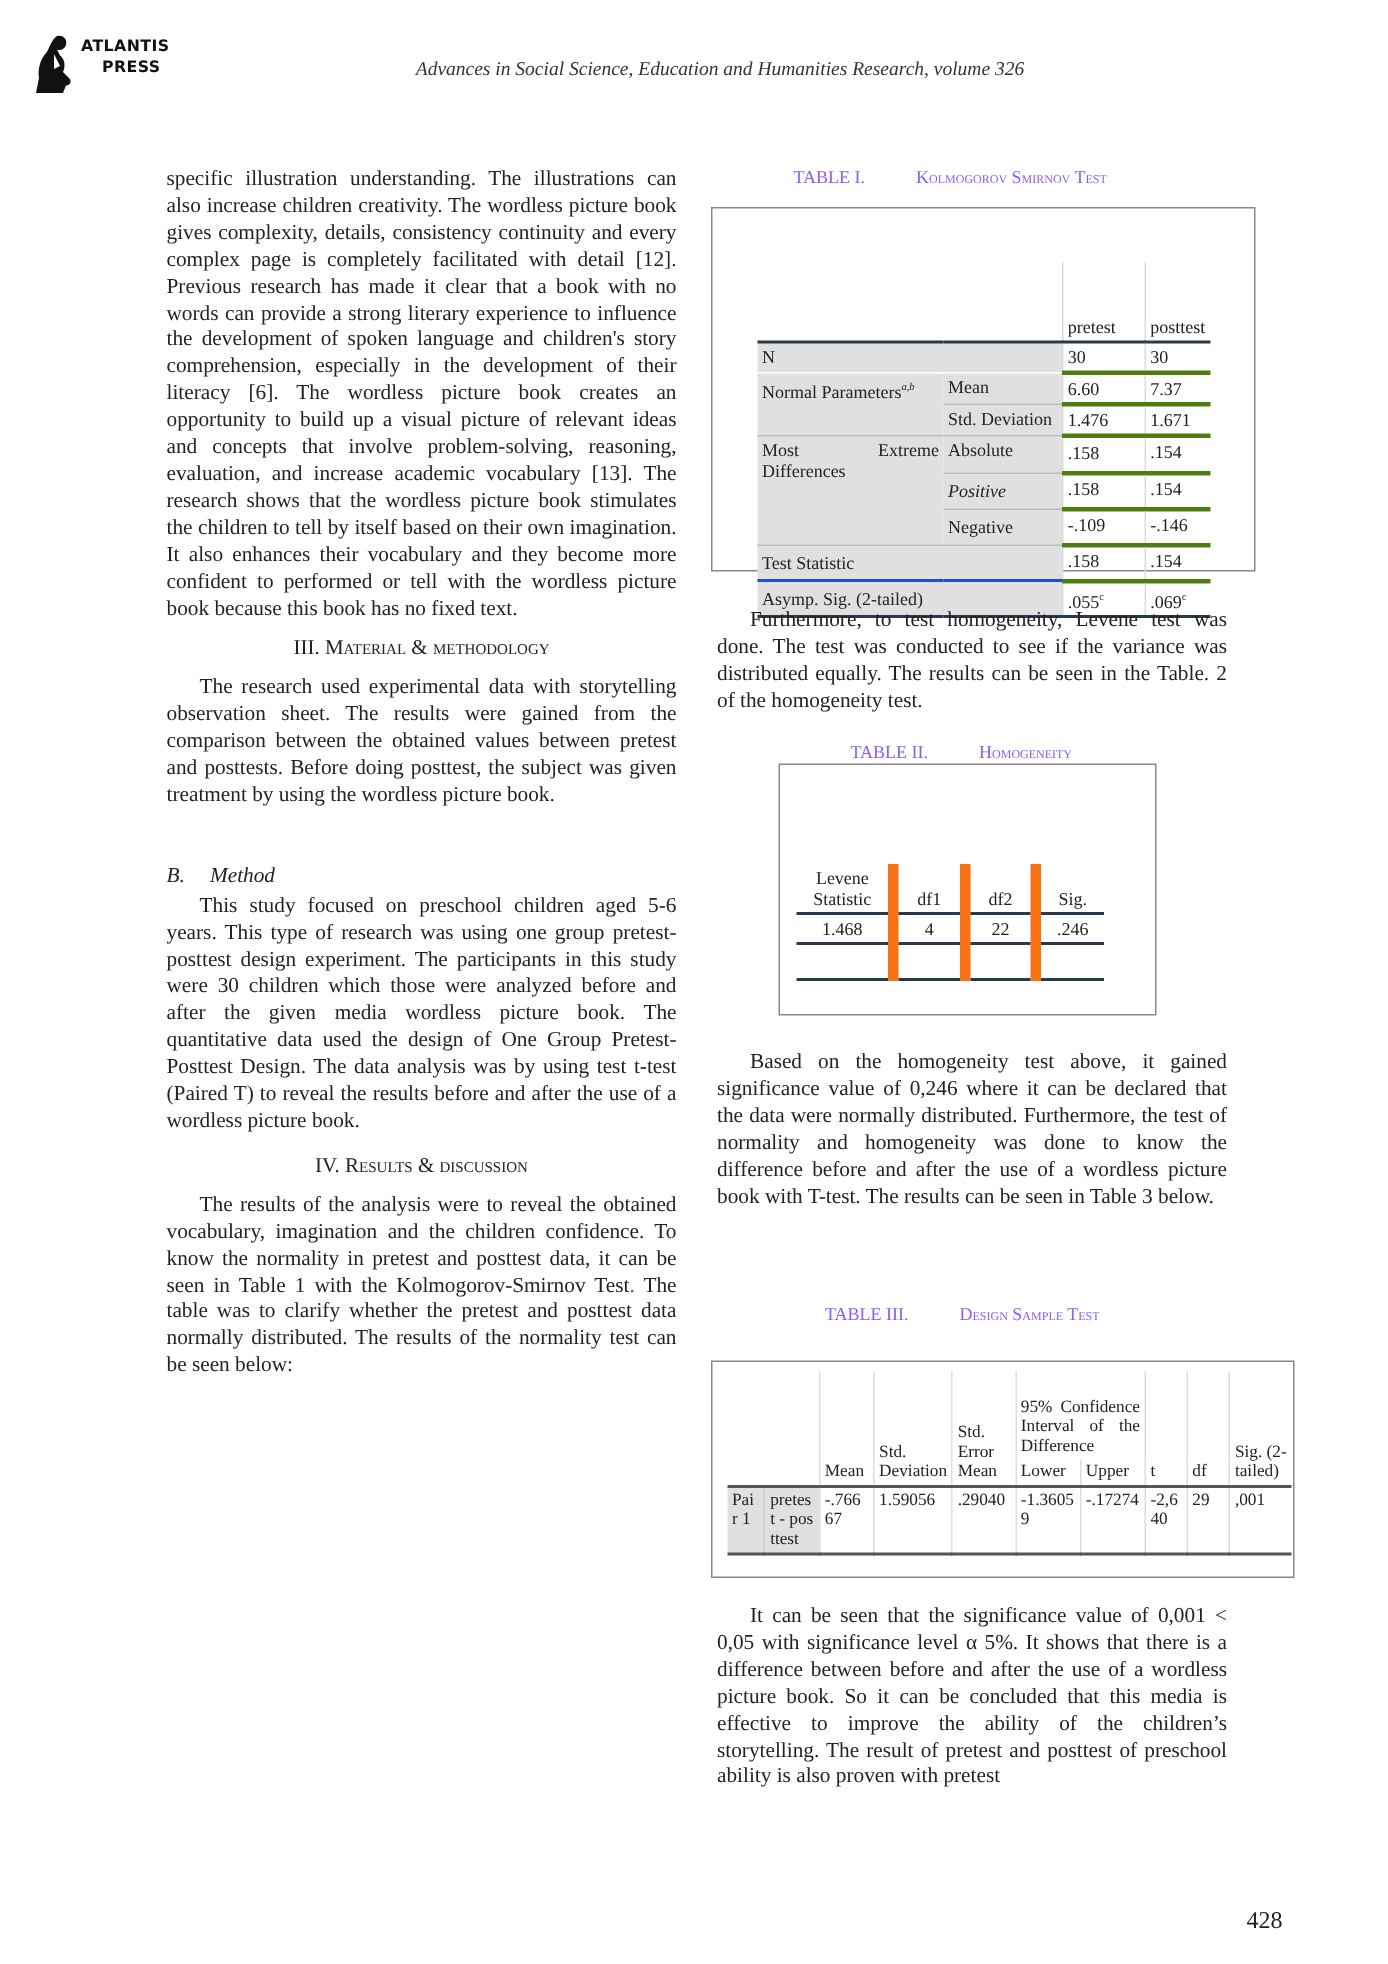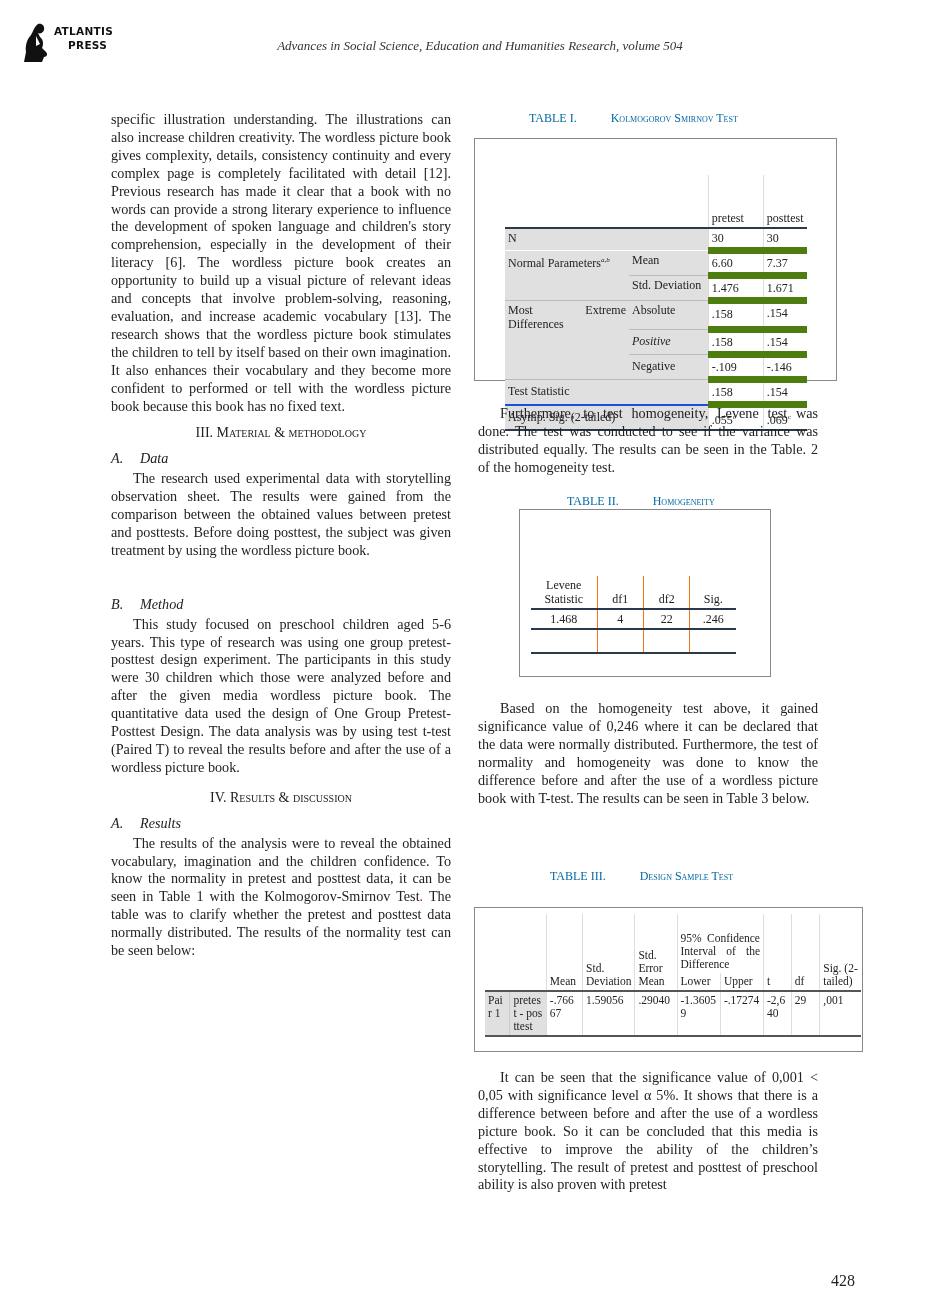--- a/index.html
+++ b/index.html
@@ -15,42 +15,42 @@
 
   .col { position: absolute; width: 340px; font-size: 14.2px; line-height: 17.9px; }
   .col-left { left: 111px; top: 111px; }
   .para { text-align: justify; margin: 0; }
   .para.indent { text-indent: 22px; }
   .section-head { text-align: center; margin: 8px 0 8px 0; font-size: 14px; }
   .sc { font-variant: small-caps; }
   .sub-head { font-style: italic; margin: 0 0 2px 0; }
   .sub-head .num { display: inline-block; width: 29px; }
 
-  .caption { position: absolute; font-size: 12px; color: #0369a1; white-space: nowrap; }
+  .caption { position: absolute; font-size: 12px; color: #8b5cf6; white-space: nowrap; }
   .caption .lab { display: inline-block; }
   .caption .title { font-variant: small-caps; margin-left: 34px; }
 
   .box { position: absolute; border: 1.5px solid #888; background: #fff; }
   table { border-collapse: collapse; font-size: 12px; line-height: 14px; color: #222; }
   td, th { font-weight: normal; vertical-align: top; padding: 2px 3px; text-align: left; }
   .gray { background: #e0e0e0; }
 
   
   #t1 { position: absolute; left: 30px; top: 36px; width: 302px; }
   #t1 th { border-left: 1px solid #ddd; padding-top: 2px; }
   #t1 th.blank { border-left: none; }
   #t1 thead tr { border-bottom: 2px solid #2a3a4a; }
-  #t1 tbody tr.sep td.v { border-top: 7px solid #4d7c0f; }
+  #t1 tbody tr.sep td.v { border-top: 3px solid #4d7c0f; }
   #t1 td.v { border-left: 1px solid #ddd; }
   #t1 td.sub { border-top: 1px solid #fff; }
   #t1 tbody tr:last-child { border-bottom: 2px solid #2a3a4a; }
 
   
   #t2 { position: absolute; left: 11px; top: 66px; width: 205px; }
-  #t2 th, #t2 td { text-align: center; border-left: 1px solid #f97316; }
+  #t2 th, #t2 td { text-align: center; border-left: 7px solid #f97316; }
   #t2 th:first-child, #t2 td:first-child { border-left: none; }
   #t2 thead tr { border-bottom: 2px solid #2a3a4a; }
   #t2 tr.r1 { border-bottom: 2px solid #2a3a4a; }
   #t2 tr.r2 { border-bottom: 2px solid #2a3a4a; }
   #t2 tr.r2 td { height: 18px; }
 
   
   #t3 { position: absolute; left: 10px; top: 6px; width: 376px; font-size: 11.5px; line-height: 13px; }
   #t3 th { vertical-align: bottom; border-left: 1px solid #ddd; }
   #t3 th.noleft { border-left: none; }
@@ -67,46 +67,40 @@
 <div class="logo">
   <svg width="30" height="42" viewBox="0 0 30 42" style="position:absolute;left:0;top:0;">
     <path d="M16 2 C20 1 23 4 22 8 C21 11 18 12 16 11 L18 15 C21 17 22 22 20 26 L24 30 C26 32 25 35 22 35 L20 40 L2 40 L4 30 C3 24 5 17 9 13 C11 10 12 5 16 2 Z" fill="#111"></path>
     <path d="M14 14 L18 22 L14 24 Z" fill="#fff"></path>
   </svg>
   <div class="logo-text">
     <span>ATLANTIS</span>
     <span class="l2">PRESS</span>
   </div>
 </div>
-<div class="running-head">Advances in Social Science, Education and Humanities Research, volume 504</div>
+<div class="running-head">Advances in Social Science, Education and Humanities Research, volume 326</div>
 
 <div class="col col-left">
   <p class="para">specific illustration understanding. The illustrations can also increase children creativity. The wordless picture book gives complexity, details, consistency continuity and every complex page is completely facilitated with detail [12]. Previous research has made it clear that a book with no words can provide a strong literary experience to influence the development of spoken language and children's story comprehension, especially in the development of their literacy [6]. The wordless picture book creates an opportunity to build up a visual picture of relevant ideas and concepts that involve problem-solving, reasoning, evaluation, and increase academic vocabulary [13]. The research shows that the wordless picture book stimulates the children to tell by itself based on their own imagination. It also enhances their vocabulary and they become more confident to performed or tell with the wordless picture book because this book has no fixed text.</p>
 
   <div class="section-head" style="margin-top:9px;">
     <span>III. </span><span class="sc">Material &amp; methodology</span>
   </div>
 
-  <div class="sub-head">
-    <span class="num">A.</span><span>Data</span>
-  </div>
   <p class="para indent">The research used experimental data with storytelling observation sheet. The results were gained from the comparison between the obtained values between pretest and posttests. Before doing posttest, the subject was given treatment by using the wordless picture book.</p>
 
   <div class="sub-head" style="margin-top:36px;">
     <span class="num">B.</span><span>Method</span>
   </div>
   <p class="para indent">This study focused on preschool children aged 5-6 years. This type of research was using one group pretest-posttest design experiment. The participants in this study were 30 children which those were analyzed before and after the given media wordless picture book. The quantitative data used the design of One Group Pretest-Posttest Design. The data analysis was by using test t-test (Paired T) to reveal the results before and after the use of a wordless picture book.</p>
 
   <div class="section-head" style="margin-top:12px;">
     <span>IV. </span><span class="sc">Results &amp; discussion</span>
   </div>
 
-  <div class="sub-head">
-    <span class="num">A.</span><span>Results</span>
-  </div>
   <p class="para indent"><span>The results of the analysis were to reveal the obtained vocabulary, imagination and the children confidence. To know the normality in pretest and posttest data, it can be seen in Table 1 with the Kolmogorov-Smirnov Test</span><span style="color:#d02020;">.</span><span> The table was to clarify whether the pretest and posttest data normally distributed. The results of the normality test can be seen below:</span></p>
 </div>
 
 <div class="caption" style="left:529px; top:111px;">
   <span class="lab">TABLE I.</span><span class="title">Kolmogorov Smirnov Test</span>
 </div>
 <div class="box" style="left:474px; top:138px; width:361px; height:241px;">
   <table id="t1">
     <thead>
       <tr>

